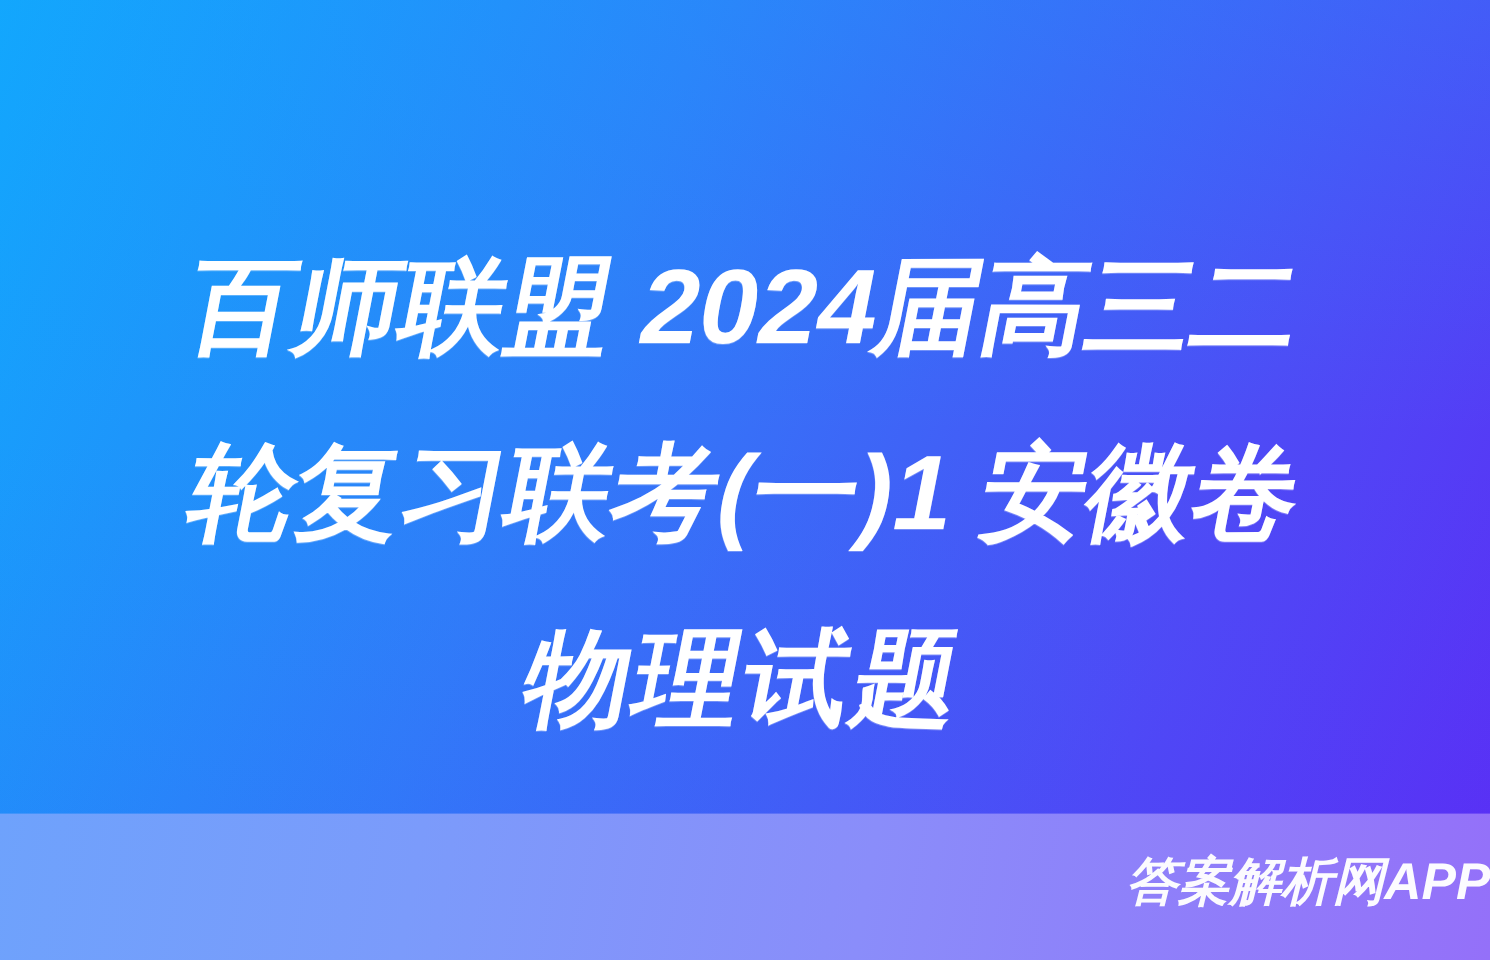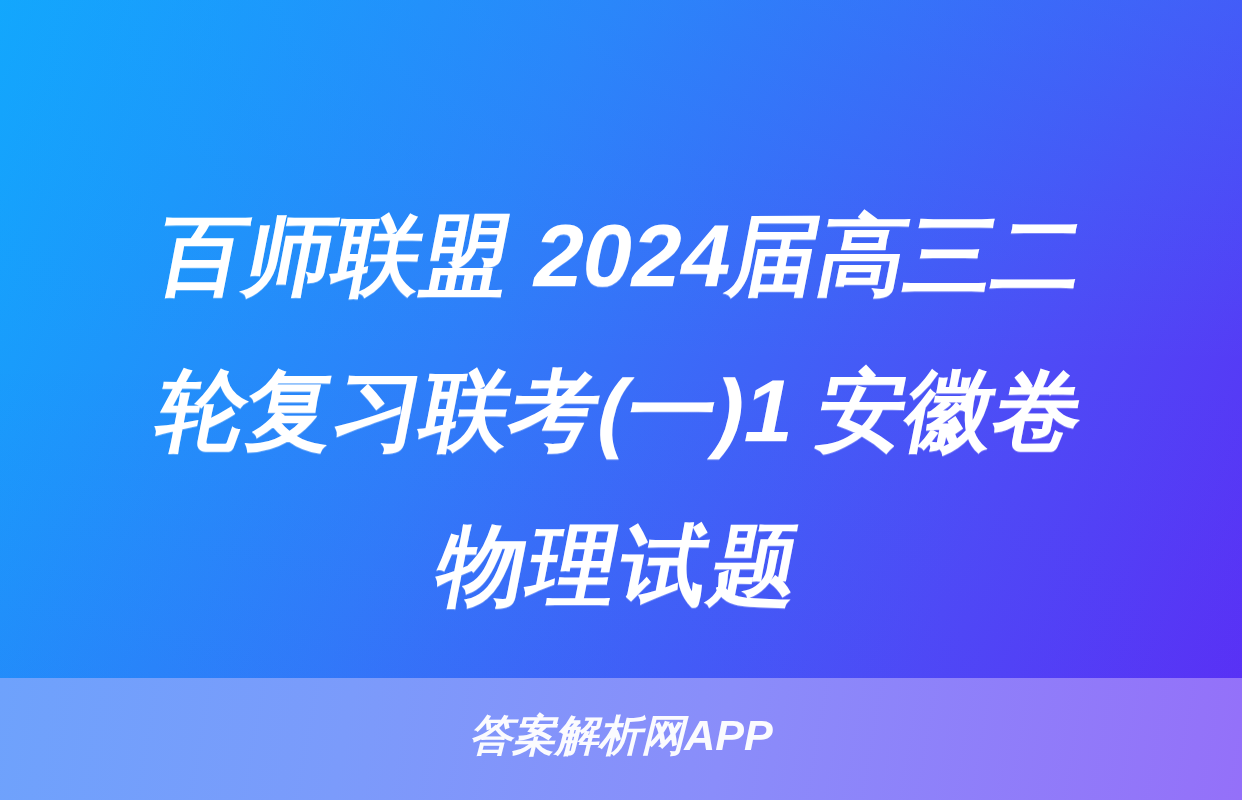--- a/index.html
+++ b/index.html
@@ -81,21 +81,21 @@
   .title-line.l1 { letter-spacing: 0px; }
   .title-line.l2 { letter-spacing: 0px; }
   .title-line.l3 { letter-spacing: 3px; }
 
   
   .watermark {
     position: absolute;
     left: 0;
     right: 0;
     top: 708px;
-    text-align: center;
+    text-align: right;
   }
 
   .watermark-text {
     display: inline-block;
     color: #ffffff;
     font-size: 43px;
     line-height: 54px;
     font-weight: 700;
     font-style: italic;
     letter-spacing: 0px;

